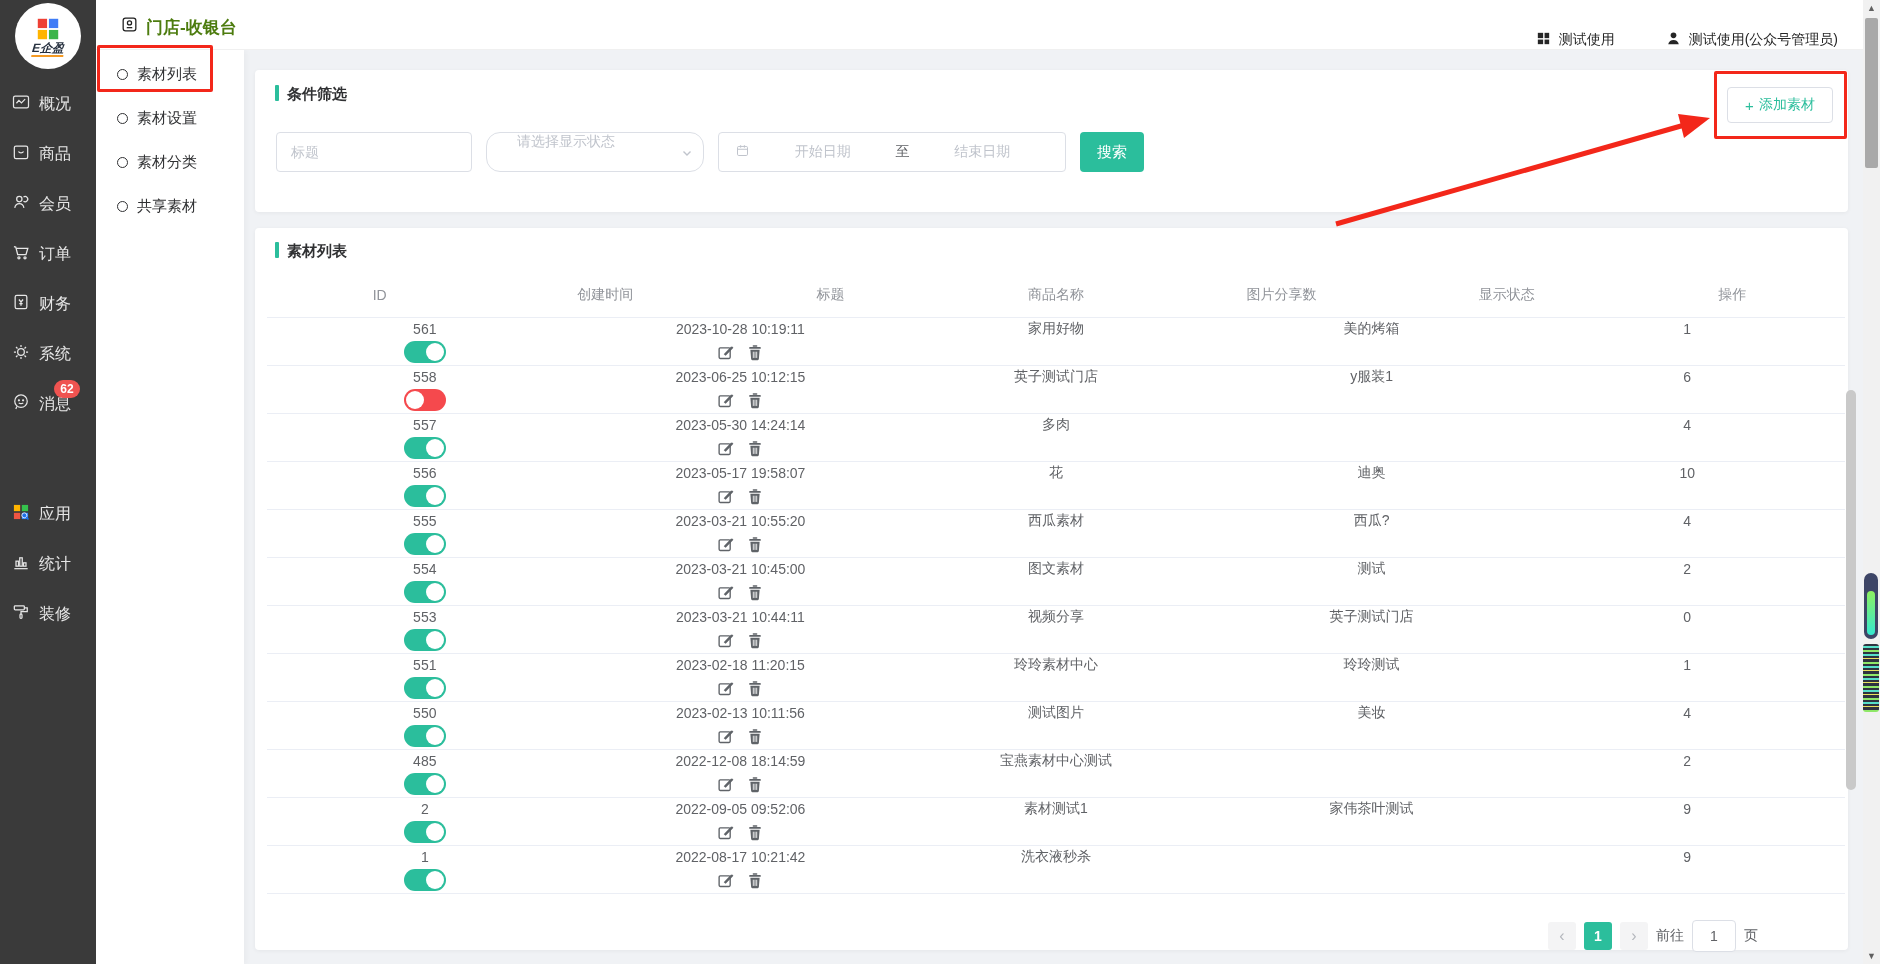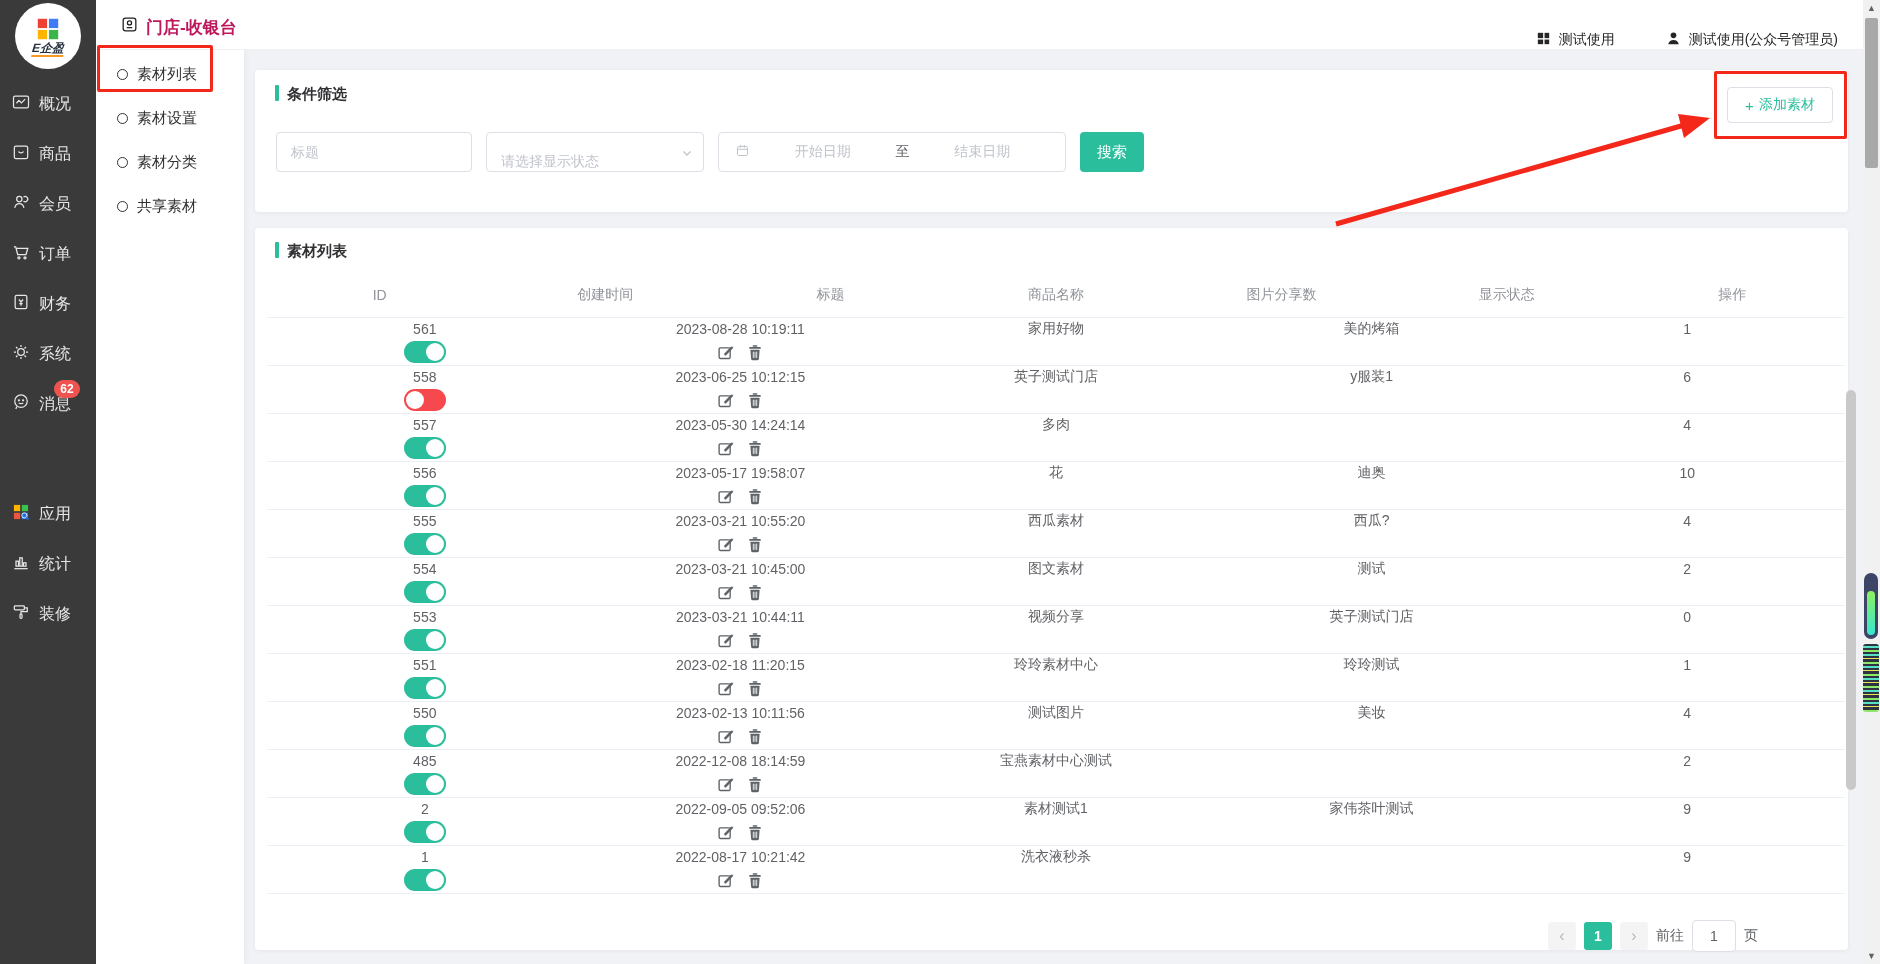--- a/index.html
+++ b/index.html
@@ -12,42 +12,42 @@
   .logo { width:66px; height:66px; border-radius:50%; background:#fff; margin:3px auto 10px; display:flex; flex-direction:column; align-items:center; justify-content:center; cursor:pointer; }
   .logo svg { display:block; }
   .logo-text { font-size:12px; font-weight:bold; font-style:italic; color:#26303f; letter-spacing:0; border-bottom:2px solid #f59a23; line-height:13px; transform:skewX(-6deg); }
   .side-item { position:relative; height:50px; display:flex; align-items:center; gap:8px; padding-left:11px; color:#e6e6e6; font-size:16px; cursor:pointer; }
   .side-item svg { flex:0 0 auto; }
   .side-gap { height:60px; }
   .badge { position:absolute; left:54px; top:1px; min-width:26px; height:18px; padding:0 6px; background:#ef5350; border-radius:9px; color:#fff; font-size:12px; line-height:18px; text-align:center; font-weight:bold; }
 
   
   .topbar { position:absolute; left:96px; top:0; width:1784px; height:50px; background:#fff; border-bottom:1px solid #f0f0f0; z-index:3; }
-  .tb-title { position:absolute; left:24px; top:0; height:54px; display:flex; align-items:center; gap:7px; color:#be185d; font-size:17px; font-weight:bold; }
+  .tb-title { position:absolute; left:24px; top:0; height:54px; display:flex; align-items:center; gap:7px; color:#4d7c0f; font-size:17px; font-weight:bold; }
   .tb-right { position:absolute; right:42px; top:0; height:50px; display:flex; align-items:flex-end; gap:50px; color:#262626; font-size:14px; }
   .tb-group { display:flex; align-items:center; gap:7px; cursor:pointer; }
 
   
   .submenu { position:absolute; left:96px; top:50px; width:148px; height:914px; background:#fff; box-shadow:2px 0 6px rgba(0,0,0,0.04); z-index:2; padding-top:2px; }
   .submenu-item { height:44px; display:flex; align-items:center; gap:9px; padding-left:21px; font-size:15px; color:#303133; cursor:pointer; }
   .submenu-dot { width:11px; height:11px; border:1.7px solid #303133; border-radius:50%; flex:0 0 auto; }
 
   
   .card { position:absolute; background:#fff; border-radius:4px; box-shadow:0 1px 4px rgba(0,0,0,0.05); }
   .filter-card { left:255px; top:70px; width:1593px; height:142px; }
   .table-card { left:255px; top:228px; width:1593px; height:722px; }
   .section-head { position:absolute; left:20px; display:flex; align-items:flex-start; gap:8px; }
   .section-bar { width:4px; height:16px; background:#2bbe9c; border-radius:1px; }
   .section-title { font-size:15px; font-weight:bold; color:#303133; }
 
   
   .filter-row { position:absolute; left:21px; top:62px; display:flex; gap:14px; align-items:center; }
   .f-input { width:196px; height:40px; border:1px solid #dcdfe6; border-radius:4px; padding:0 14px; font-size:14px; color:#606266; font-family:inherit; outline:none; }
   .f-input::placeholder { color:#c0c4cc; }
-  .f-select { position:relative; width:218px; height:40px; border:1px solid #dcdfe6; border-radius:4px; display:flex; align-items:flex-end; padding:0 30px 0 14px; color:#c0c4cc; cursor:pointer; background:#fff; }
+  .f-select { position:relative; width:218px; height:40px; border:1px solid #dcdfe6; border-radius:14px; display:flex; align-items:flex-start; padding:0 30px 0 30px; color:#c0c4cc; cursor:pointer; background:#fff; }
   .f-select .chev { position:absolute; right:10px; top:13px; }
   .f-daterange { width:348px; height:40px; border:1px solid #dcdfe6; border-radius:4px; display:flex; align-items:center; padding:0 16px; gap:6px; color:#c0c4cc; cursor:pointer; background:#fff; }
   .f-daterange .dr-part { flex:1; text-align:center; }
   .f-daterange .dr-sep { color:#606266; flex:0 0 auto; }
   .btn-search { width:64px; height:40px; background:#2bbe9c; color:#fff; border:none; border-radius:4px; font-size:15px; font-family:inherit; cursor:pointer; }
 
   
   .btn-add { position:absolute; left:1727px; top:87px; width:106px; height:36px; background:#fff; border:1px solid #dcdfe6; border-radius:4px; color:#2bbe9c; font-size:14px; display:flex; align-items:center; justify-content:center; gap:5px; cursor:pointer; z-index:6; }
   .btn-add .plus { font-size:15px; }
 
@@ -280,21 +280,21 @@
       <div>创建时间</div>
       <div>标题</div>
       <div>商品名称</div>
       <div>图片分享数</div>
       <div>显示状态</div>
       <div>操作</div>
     </div>
     <div class="tbody">
   <div class="trow">
     <div>561</div>
-    <div>2023-08-28 10:19:11</div>
+    <div>2023-10-28 10:19:11</div>
     <div>家用好物</div>
     <div>美的烤箱</div>
     <div>1</div>
     <div>
       <span class="toggle on"><span class="knob"></span></span>
     </div>
     <div class="td-ops">
       <span class="op-icon">
               <svg width="17" height="17" viewBox="0 0 20 20" fill="none" stroke="#5f6368" stroke-width="1.6">
                 <rect x="2.5" y="4.5" width="13" height="12.5" rx="1.3"></rect>

